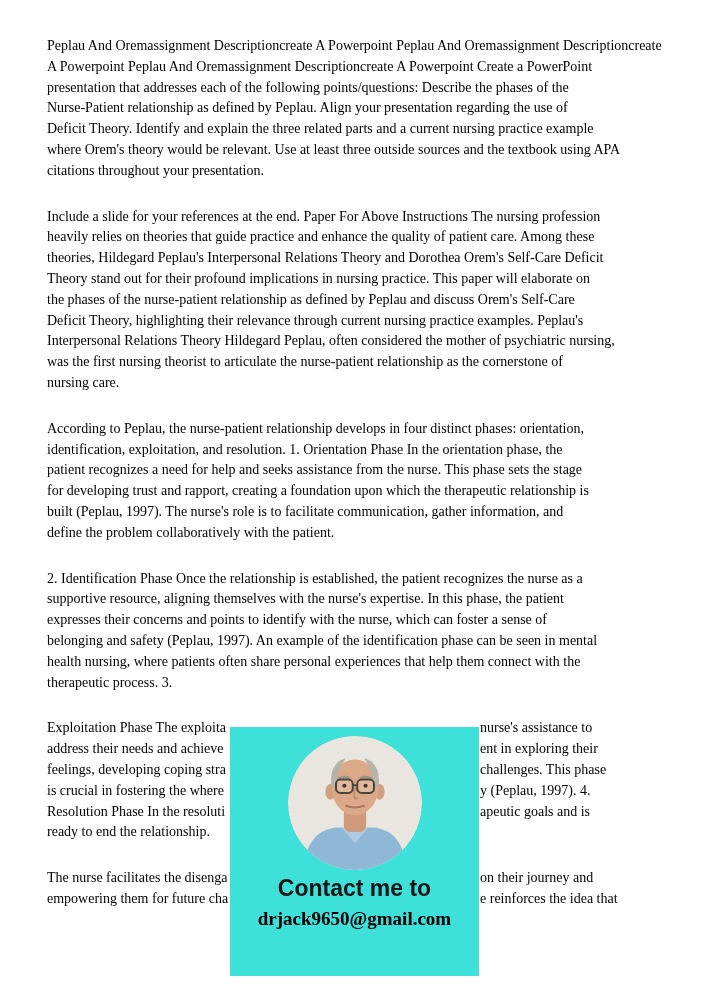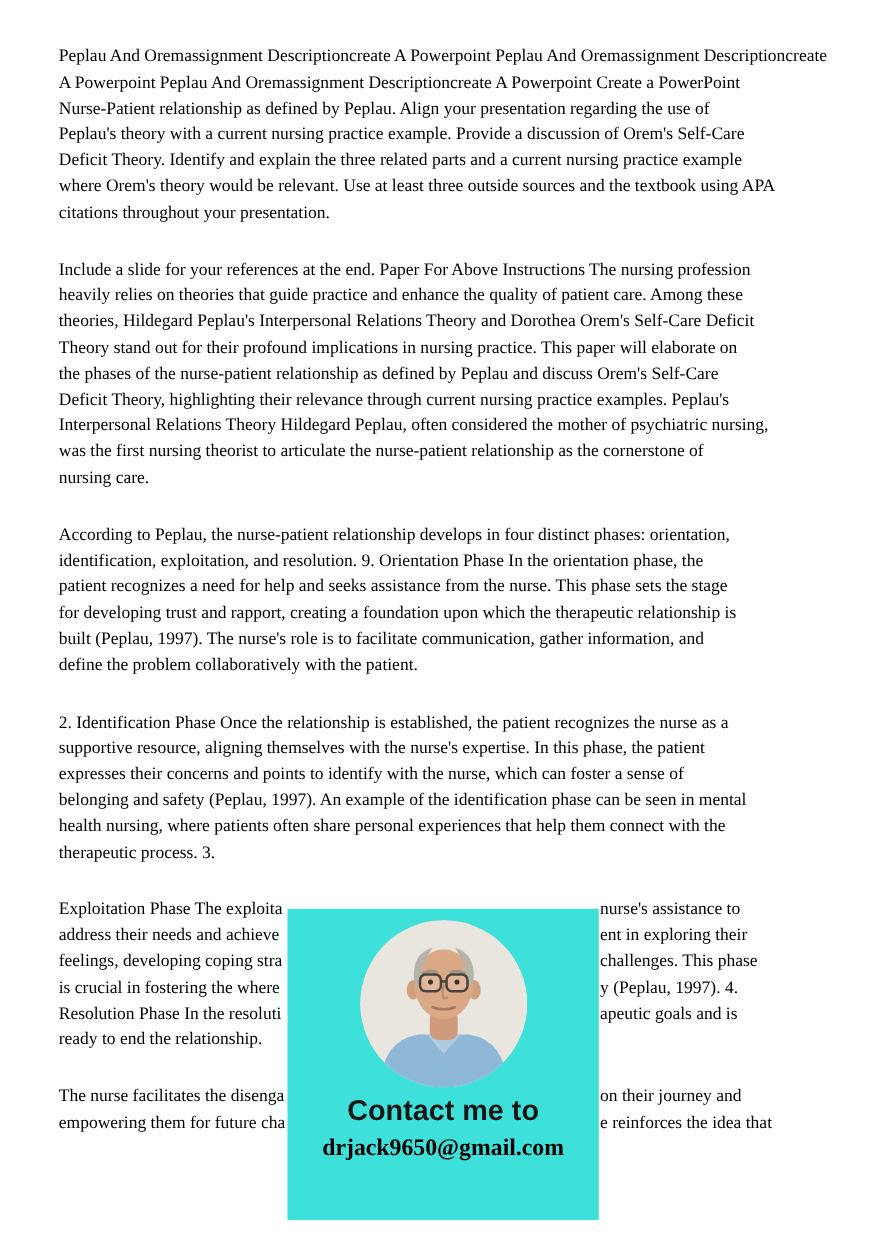--- a/index.html
+++ b/index.html
@@ -68,40 +68,40 @@
 </style>
 </head>
 <body style="color: rgb(0, 0, 0);">
 
 <div class="page">
 
   <div class="doc">
       <div class="para">
         <div class="line">Peplau And Oremassignment Descriptioncreate A Powerpoint Peplau And Oremassignment Descriptioncreate</div>
         <div class="line">A Powerpoint Peplau And Oremassignment Descriptioncreate A Powerpoint Create a PowerPoint</div>
+        <div class="line">presentation that addresses each of the following points/questions: Describe the phases of the</div>
         <div class="line">Nurse-Patient relationship as defined by Peplau. Align your presentation regarding the use of</div>
-        <div class="line">Peplau's theory with a current nursing practice example. Provide a discussion of Orem's Self-Care</div>
         <div class="line">Deficit Theory. Identify and explain the three related parts and a current nursing practice example</div>
         <div class="line">where Orem's theory would be relevant. Use at least three outside sources and the textbook using APA</div>
         <div class="line">citations throughout your presentation.</div>
       </div>
       <div class="para">
         <div class="line">Include a slide for your references at the end. Paper For Above Instructions The nursing profession</div>
         <div class="line">heavily relies on theories that guide practice and enhance the quality of patient care. Among these</div>
         <div class="line">theories, Hildegard Peplau's Interpersonal Relations Theory and Dorothea Orem's Self-Care Deficit</div>
         <div class="line">Theory stand out for their profound implications in nursing practice. This paper will elaborate on</div>
         <div class="line">the phases of the nurse-patient relationship as defined by Peplau and discuss Orem's Self-Care</div>
         <div class="line">Deficit Theory, highlighting their relevance through current nursing practice examples. Peplau's</div>
         <div class="line">Interpersonal Relations Theory Hildegard Peplau, often considered the mother of psychiatric nursing,</div>
         <div class="line">was the first nursing theorist to articulate the nurse-patient relationship as the cornerstone of</div>
         <div class="line">nursing care.</div>
       </div>
       <div class="para">
         <div class="line">According to Peplau, the nurse-patient relationship develops in four distinct phases: orientation,</div>
-        <div class="line">identification, exploitation, and resolution. 9. Orientation Phase In the orientation phase, the</div>
+        <div class="line">identification, exploitation, and resolution. 1. Orientation Phase In the orientation phase, the</div>
         <div class="line">patient recognizes a need for help and seeks assistance from the nurse. This phase sets the stage</div>
         <div class="line">for developing trust and rapport, creating a foundation upon which the therapeutic relationship is</div>
         <div class="line">built (Peplau, 1997). The nurse's role is to facilitate communication, gather information, and</div>
         <div class="line">define the problem collaboratively with the patient.</div>
       </div>
       <div class="para">
         <div class="line">2. Identification Phase Once the relationship is established, the patient recognizes the nurse as a</div>
         <div class="line">supportive resource, aligning themselves with the nurse's expertise. In this phase, the patient</div>
         <div class="line">expresses their concerns and points to identify with the nurse, which can foster a sense of</div>
         <div class="line">belonging and safety (Peplau, 1997). An example of the identification phase can be seen in mental</div>

